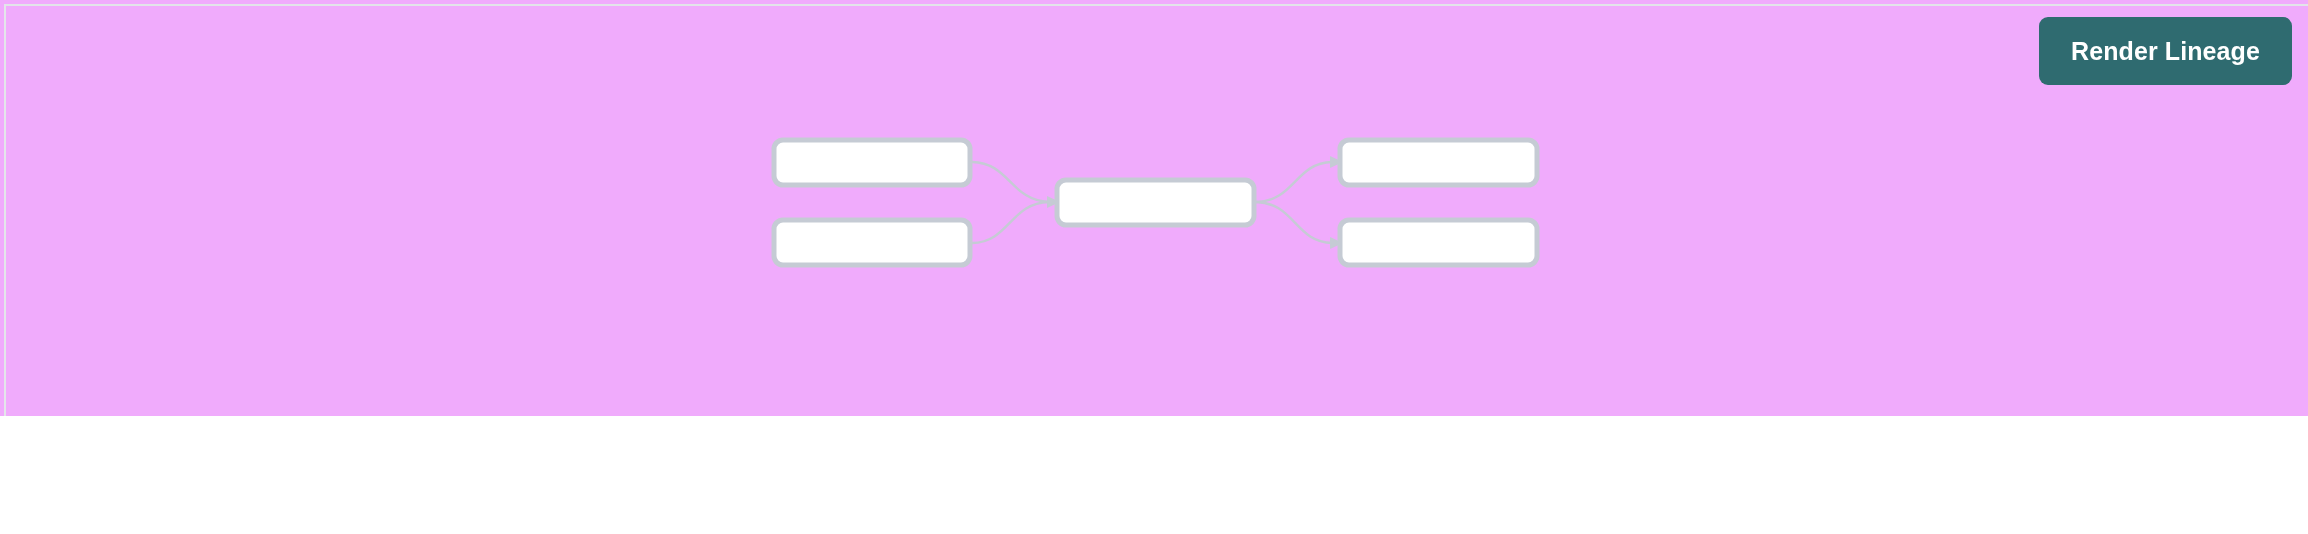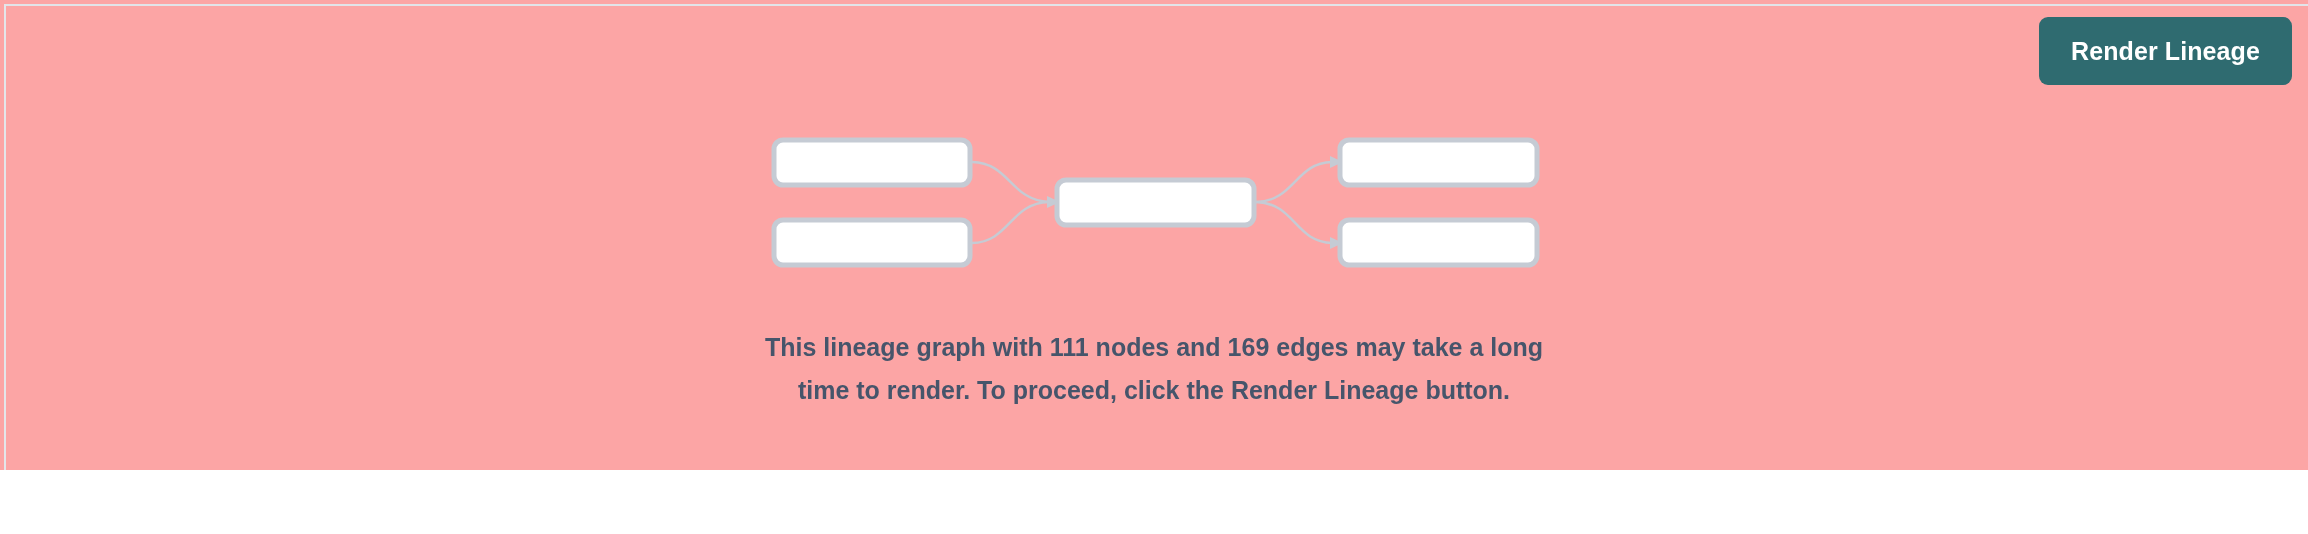--- a/index.html
+++ b/index.html
@@ -8,22 +8,22 @@
     background: #ffffff;
   }
   body {
     font-family: "Liberation Sans", sans-serif;
     -webkit-font-smoothing: antialiased;
   }
 
   #app {
     position: relative;
     width: 2308px;
-    height: 470px;
-    background: #fca5a5;
+    height: 416px;
+    background: #f0abfc;
     overflow: hidden;
     box-sizing: border-box;
   }
 
   
   .panel-top-rule {
     position: absolute;
     left: 5px;
     top: 4px;
     width: 2303px;
@@ -136,15 +136,14 @@
       </g>
 
       <rect class="node-rect" x="774" y="140" width="196" height="45" rx="9" ry="9"></rect>
       <rect class="node-rect" x="774" y="220" width="196" height="45" rx="9" ry="9"></rect>
       <rect class="node-rect" x="1057" y="180" width="197" height="45" rx="9" ry="9"></rect>
       <rect class="node-rect" x="1340" y="140" width="197" height="45" rx="9" ry="9"></rect>
       <rect class="node-rect" x="1340" y="220" width="197" height="45" rx="9" ry="9"></rect>
     </svg>
   </div>
 
-  <p class="message">This lineage graph with 111 nodes and 169 edges may take a long time to render. To proceed, click the Render Lineage button.</p>
 
 </div>
 
 </body></html>

